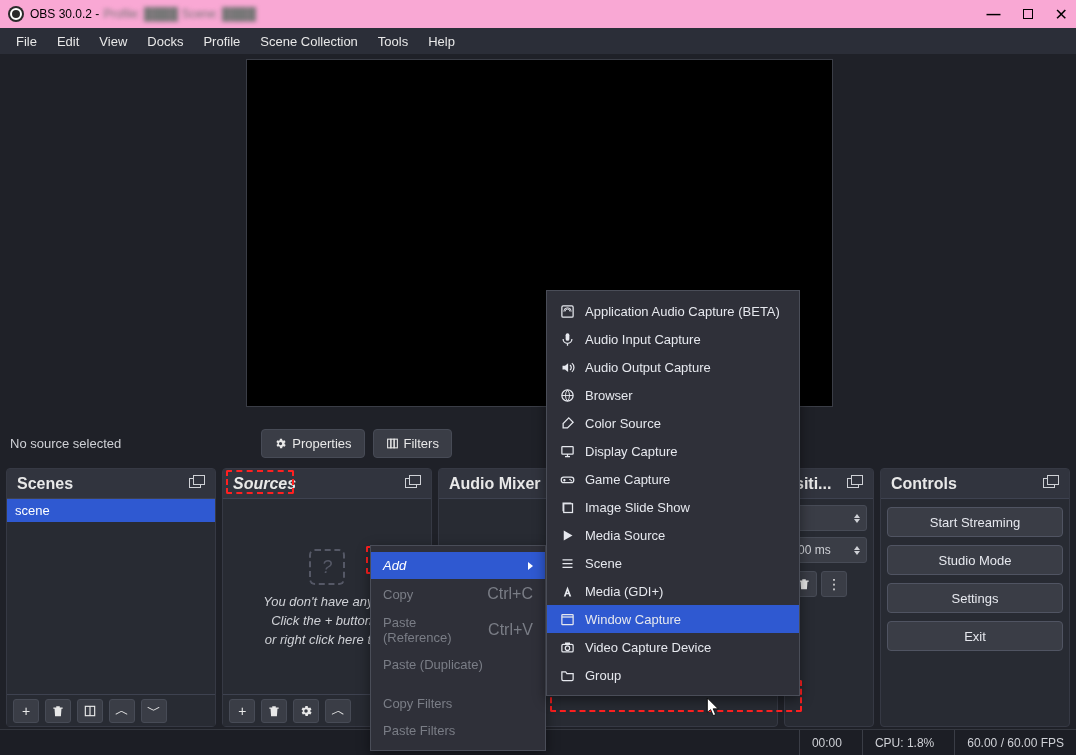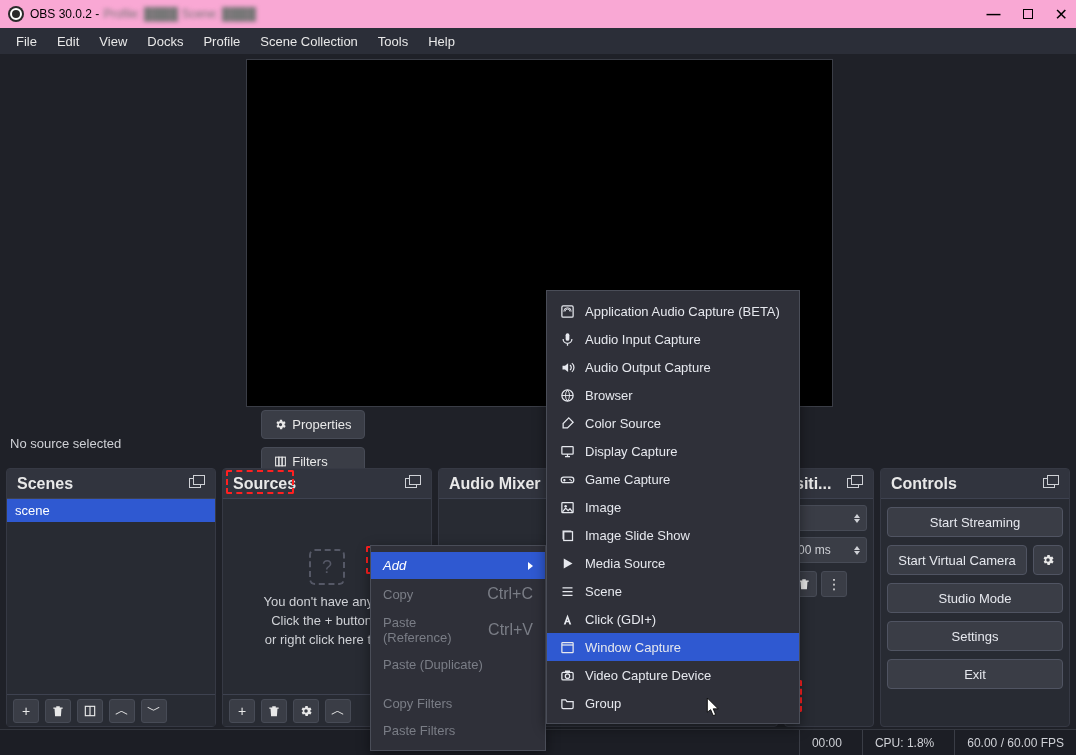--- a/index.html
+++ b/index.html
@@ -22,40 +22,40 @@
 
 
 .workspace { background:#1f2128; height: calc(755px - 28px - 26px); position:relative; }
 
 
 .preview { position:absolute; left:247px; top:6px; width:585px; height:346px; background:#000; outline:1px solid #3a3d46;}
 
 
 .underrow { position:absolute; top:368px; left:8px; right:8px; height:42px; display:flex; align-items:center; }
 .underrow .status { color:#cfd1d6; font-size:13px; padding-left:2px;}
-.underrow .btns { margin-left:140px; display:flex; gap:8px;flex-direction:column;}
+.underrow .btns { margin-left:140px; display:flex; gap:8px;}
 .underrow .btn { background:#3a3d46; border:1px solid #474b56; color:#e8e8e8; font-size:13px; padding:6px 12px; border-radius:4px; display:flex; align-items:center; gap:5px;}
 
 
 .docks { position:absolute; top:414px; left:6px; right:6px; bottom:28px; display:flex; gap:6px; }
 .dock { background:#282b33; border:1px solid #363944; border-radius:4px; display:flex; flex-direction:column; }
 .dock .dockhead { height:30px; background:#31343e; display:flex; align-items:center; padding:0 10px; color:#e8e8e8; font-weight:600; font-size:16px; border-bottom:1px solid #3e4250; }
 .dock .dockhead .pop { margin-left:auto; width:16px; height:12px; position:relative;}
 .dock .dockhead .pop::before{content:"";position:absolute;left:0;top:0;width:10px;height:8px;border:1.5px solid #cfd1d6;}
 .dock .dockhead .pop::after{content:"";position:absolute;left:4px;top:-3px;width:10px;height:8px;border:1.5px solid #cfd1d6;background:#31343e;}
 .dock .dockbody { flex:1; position:relative; color:#cfd1d6; font-size:13px; }
 .dock .dockfoot { height:32px; border-top:1px solid #3e4250; background:#282b33; display:flex; gap:6px; align-items:center; padding:0 6px;}
 .dockfoot .sq { width:26px; height:24px; background:#3a3d46; border:1px solid #474b56; border-radius:3px; display:flex; align-items:center; justify-content:center; color:#e8e8e8; font-size:14px;}
 
 
 .scenes { width:210px; }
 .scenes .sel { background:#2f59d1; color:#fff; padding:4px 8px; font-size:13px;}
 
 
-.sources { width:210px; }
+.sources { width:210px;font-style:italic; }
 .sources .empty { text-align:center; padding:50px 12px 0; color:#cfd1d6; font-size:13px; line-height:1.45;}
 .sources .qicon { width:36px; height:36px; border:2px dashed #555866; border-radius:6px; display:inline-flex; align-items:center; justify-content:center; color:#555866; font-size:18px; margin-bottom:8px;}
 
 
 .mixer { flex:1; }
 
 
 .transitions { width:90px; }
 
 
@@ -249,28 +249,20 @@
       </div>
     </div>
 
     <div class="dock controls">
       <div class="dockhead">
         <span>Controls</span>
         <span class="pop"></span>
       </div>
       <div class="dockbody">
         <div class="ctlbtn">Start Streaming</div>
-        <div class="row">
-          <div class="ctlbtn main">Start Virtual Camera</div>
-          <div class="ctlbtn gear">
-              <svg width="14" height="14" viewBox="0 0 24 24">
-                <path fill="#e8e8e8" d="M19.4 13a7.5 7.5 0 000-2l2-1.6-2-3.4-2.4 1a7.4 7.4 0 00-1.7-1l-.4-2.6h-4l-.4 2.6a7.4 7.4 0 00-1.7 1l-2.4-1-2 3.4L6.6 11a7.5 7.5 0 000 2l-2 1.6 2 3.4 2.4-1a7.4 7.4 0 001.7 1l.4 2.6h4l.4-2.6a7.4 7.4 0 001.7-1l2.4 1 2-3.4zM12 15a3 3 0 113-3 3 3 0 01-3 3z"></path>
-              </svg>
-            </div>
-        </div>
         <div class="ctlbtn">Studio Mode</div>
         <div class="ctlbtn">Settings</div>
         <div class="ctlbtn">Exit</div>
       </div>
     </div>
   </div>
 
   <div class="statusbar">
     <span>00:00</span>
     <span>CPU: 1.8%</span>
@@ -367,30 +359,20 @@
             <path d="M7 11v4M5 13h4" stroke="currentColor" stroke-width="2"></path>
             <circle cx="16" cy="12" r="1.3"></circle>
             <circle cx="18" cy="14" r="1.3"></circle>
           </svg>
         </span>
         <span>Game Capture</span>
       </div>
     <div class="mi">
         <span class="ic">
           <svg viewBox="0 0 24 24">
-            <rect x="3" y="4" width="18" height="16" rx="1" fill="none" stroke="currentColor" stroke-width="2"></rect>
-            <circle cx="9" cy="10" r="2"></circle>
-            <path d="M4 19l5-6 4 4 3-3 4 5" fill="none" stroke="currentColor" stroke-width="2"></path>
-          </svg>
-        </span>
-        <span>Image</span>
-      </div>
-    <div class="mi">
-        <span class="ic">
-          <svg viewBox="0 0 24 24">
             <rect x="6" y="6" width="14" height="14" fill="none" stroke="currentColor" stroke-width="2"></rect>
             <path d="M4 4h14v2H6v12H4z"></path>
           </svg>
         </span>
         <span>Image Slide Show</span>
       </div>
     <div class="mi">
         <span class="ic">
           <svg viewBox="0 0 24 24">
             <path d="M6 4l14 8-14 8z"></path>
@@ -405,21 +387,21 @@
           </svg>
         </span>
         <span>Scene</span>
       </div>
     <div class="mi">
         <span class="ic">
           <svg viewBox="0 0 24 24">
             <path d="M12 4l-6 16h3l1.2-3.5h3.6L15 20h3L12 4zm-1 10l1-3 1 3z"></path>
           </svg>
         </span>
-        <span>Click (GDI+)</span>
+        <span>Media (GDI+)</span>
       </div>
     <div class="mi active">
         <span class="ic">
           <svg viewBox="0 0 24 24">
             <rect x="3" y="4" width="18" height="16" rx="1" fill="none" stroke="currentColor" stroke-width="2"></rect>
             <path d="M3 8h18" stroke="currentColor" stroke-width="2"></path>
           </svg>
         </span>
         <span>Window Capture</span>
       </div>

